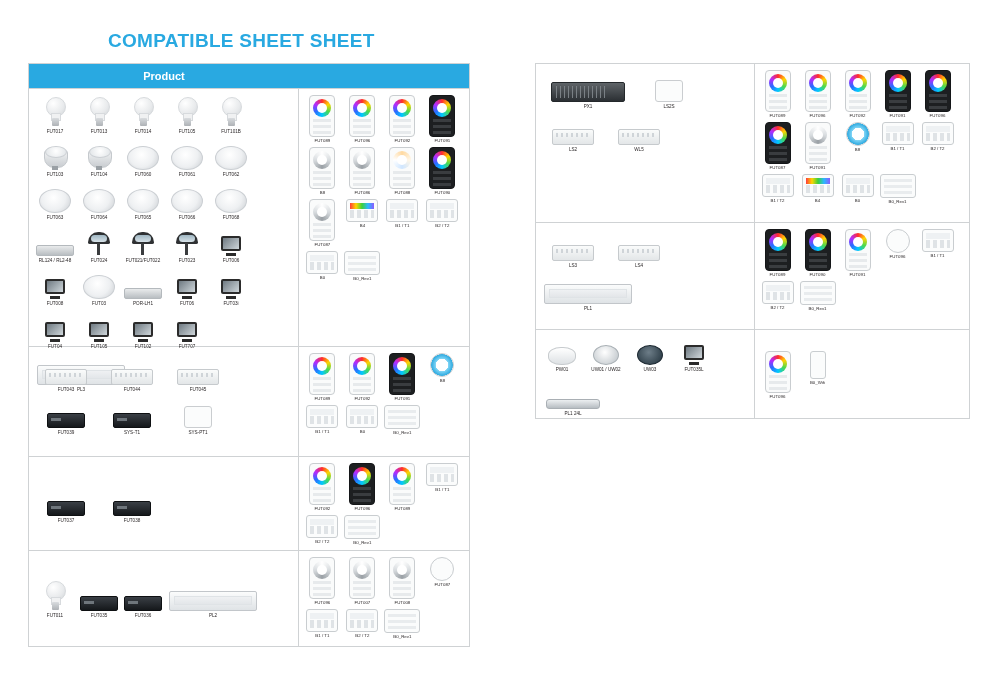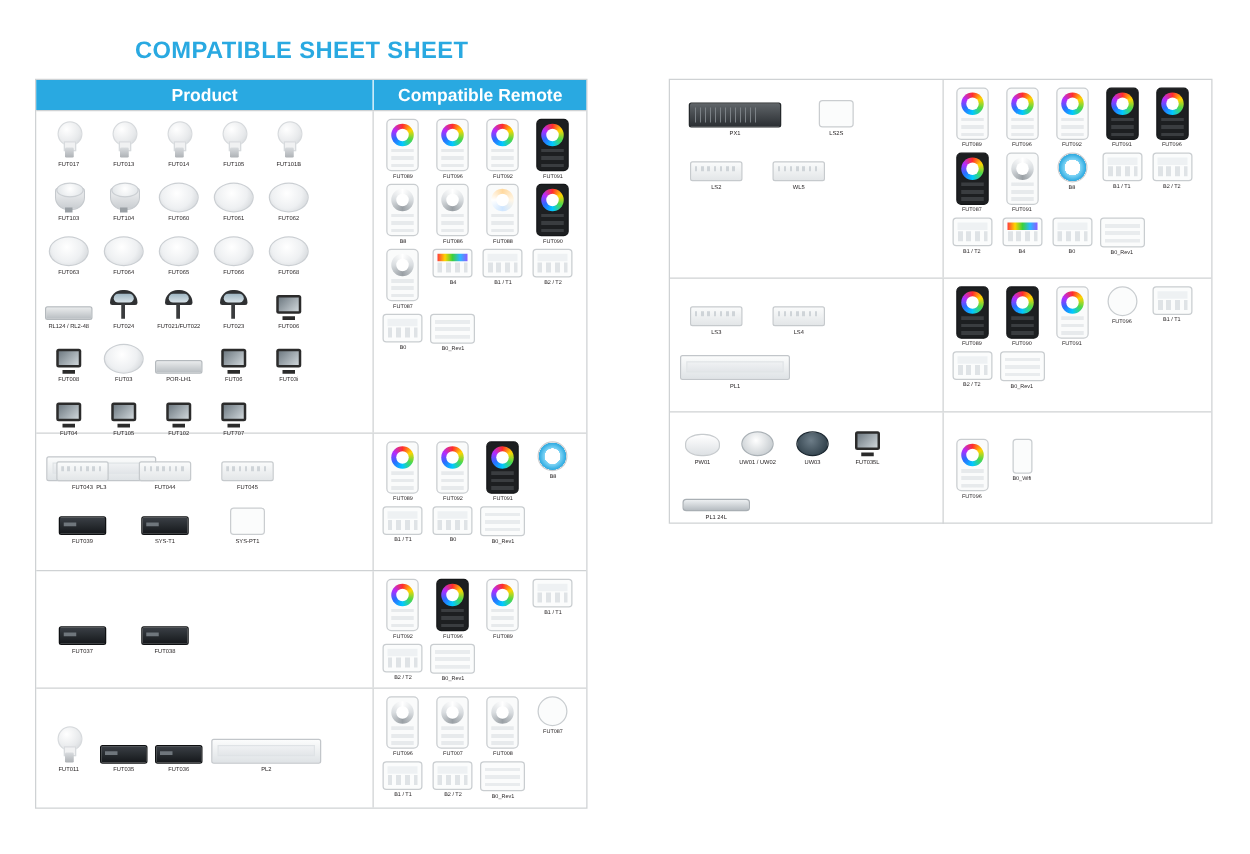--- a/index.html
+++ b/index.html
@@ -25,21 +25,21 @@
     position:absolute;
     border:1px solid #cfd2d4;
     box-sizing:border-box;
     background:#fff;
   }
   .hdr{
     display:flex;
     height:24px;
     background:#29a9e1;
     color:#fff;
-    font-size:14px;
+    font-size:11px;
     font-weight:bold;
   }
   .hdr .cell{
     display:flex;align-items:center;justify-content:center;
     box-sizing:border-box;
   }
   .hdr .cell+.cell{border-left:1px solid #ffffff;}
   .row{display:flex;border-top:1px solid #cfd2d4;box-sizing:border-box;}
   .row:first-child{border-top:none;}
   .col-left{box-sizing:border-box;position:relative;}
@@ -235,21 +235,20 @@
   }
 </style>
 </head>
 <body>
 
 <div class="title">COMPATIBLE SHEET SHEET</div>
 
 <div class="tbl" id="left-table" style="left:28px; top:63px; width:442px; height:584px;">
   <div class="hdr">
     <div class="cell" style="width:270px">Product</div>
-    <div class="cell" style="width:171px">Compatible Remote</div>
   </div>
 
   <div class="row" style="height:258px;">
     <div class="col-left items" style="width:270px">
         <div class="item">
           <div class="art">
             <div class="bulb">
               <div class="globe"></div>
               <div class="neck"></div>
               <div class="base"></div>

